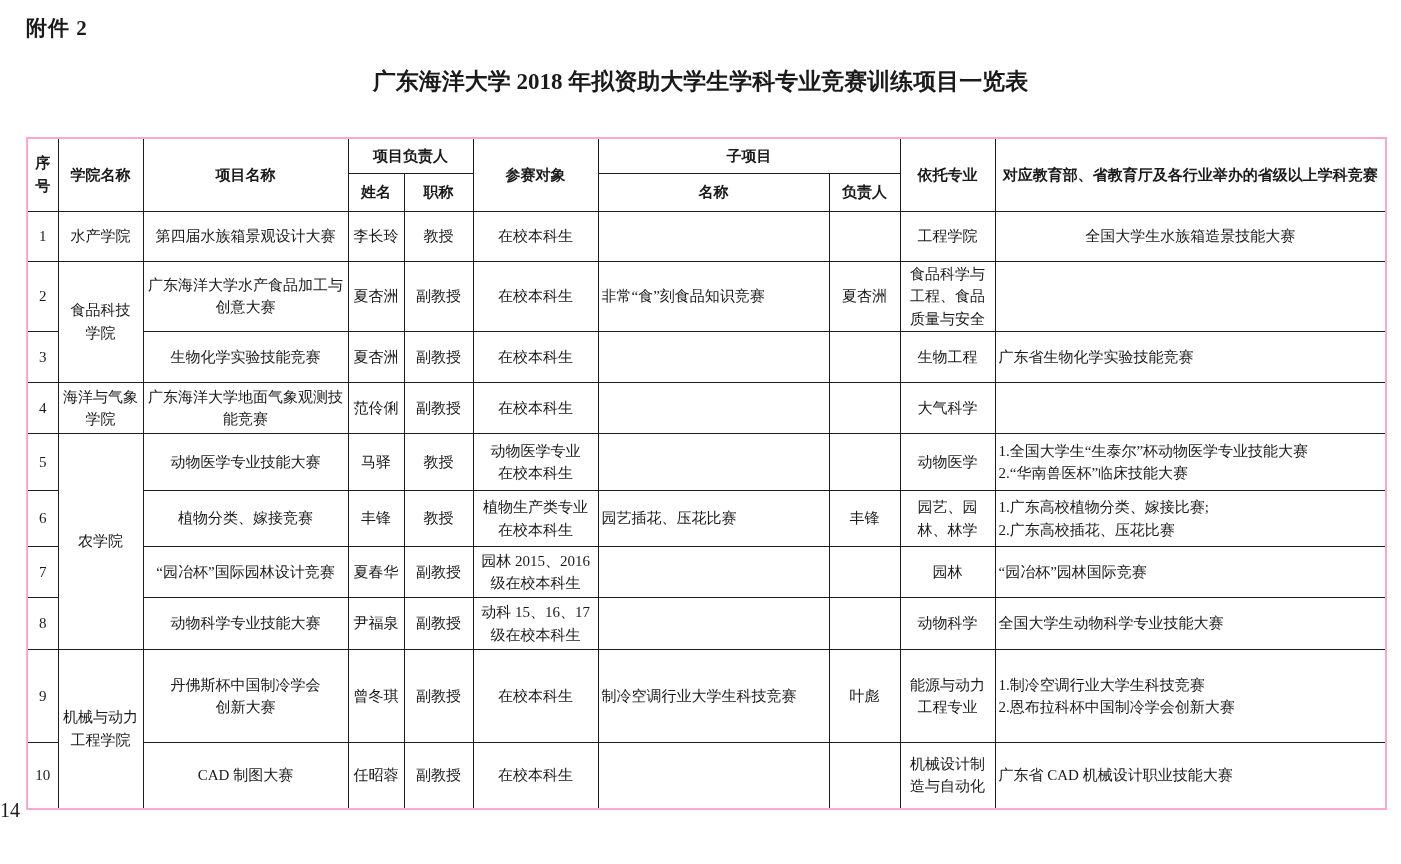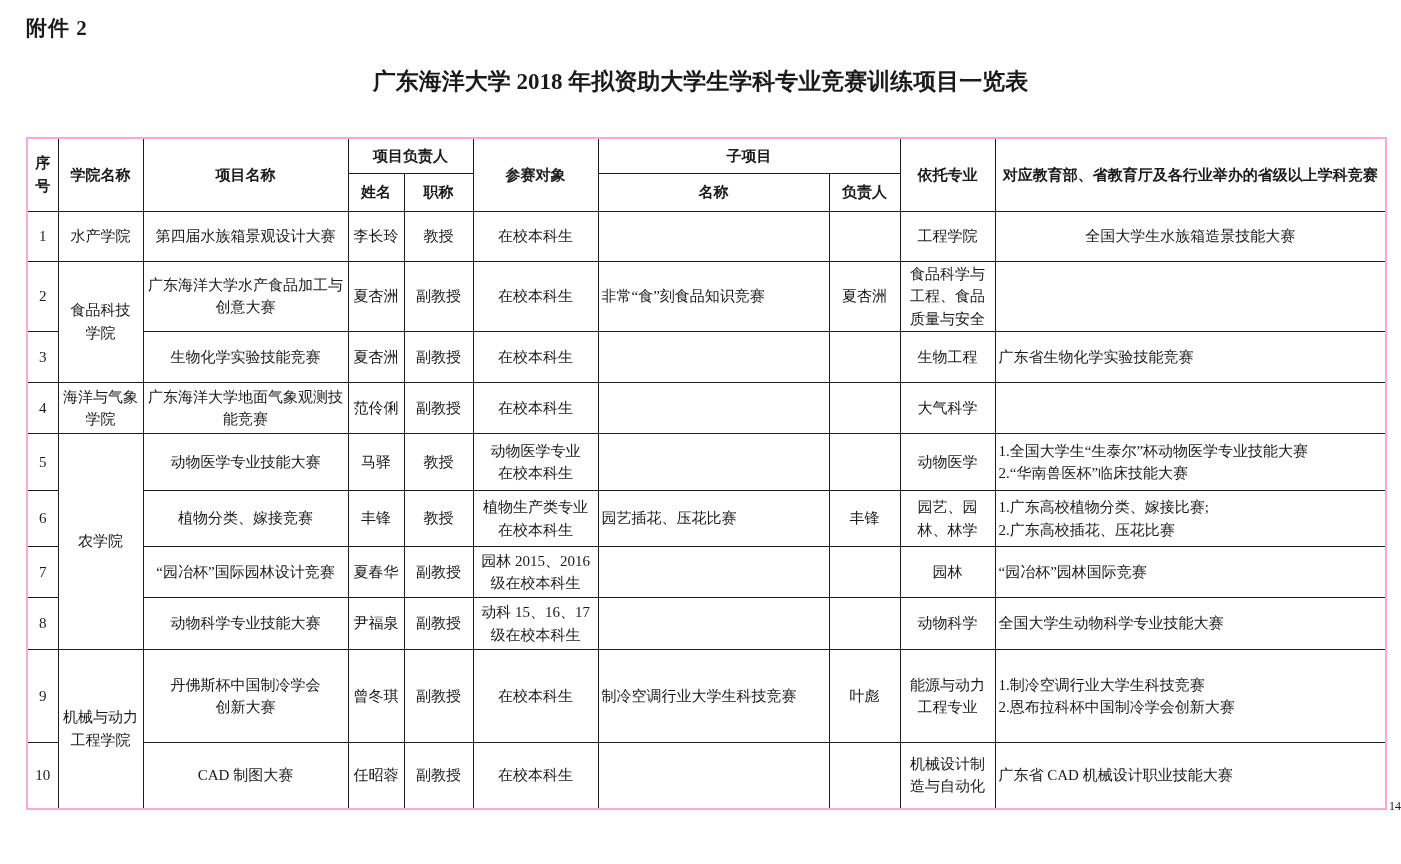--- a/index.html
+++ b/index.html
@@ -32,21 +32,21 @@
     text-align:center;
     vertical-align:middle;
     white-space:pre-line;
     line-height:1.5;
     overflow:hidden;
   }
   th { font-weight:bold; }
   td.left { text-align:left;margin-top:34px; }
   .page-number {
     position:absolute; left:0; top:799px; width:100%;
-    text-align:right; font-size:12px;
+    text-align:left; font-size:20px;
   }
 </style>
 </head>
 <body>
 
 <div class="page">
 
   <div class="attachment">附件 2</div>
 
   <h1 class="doc-title">广东海洋大学 2018 年拟资助大学生学科专业竞赛训练项目一览表</h1>

